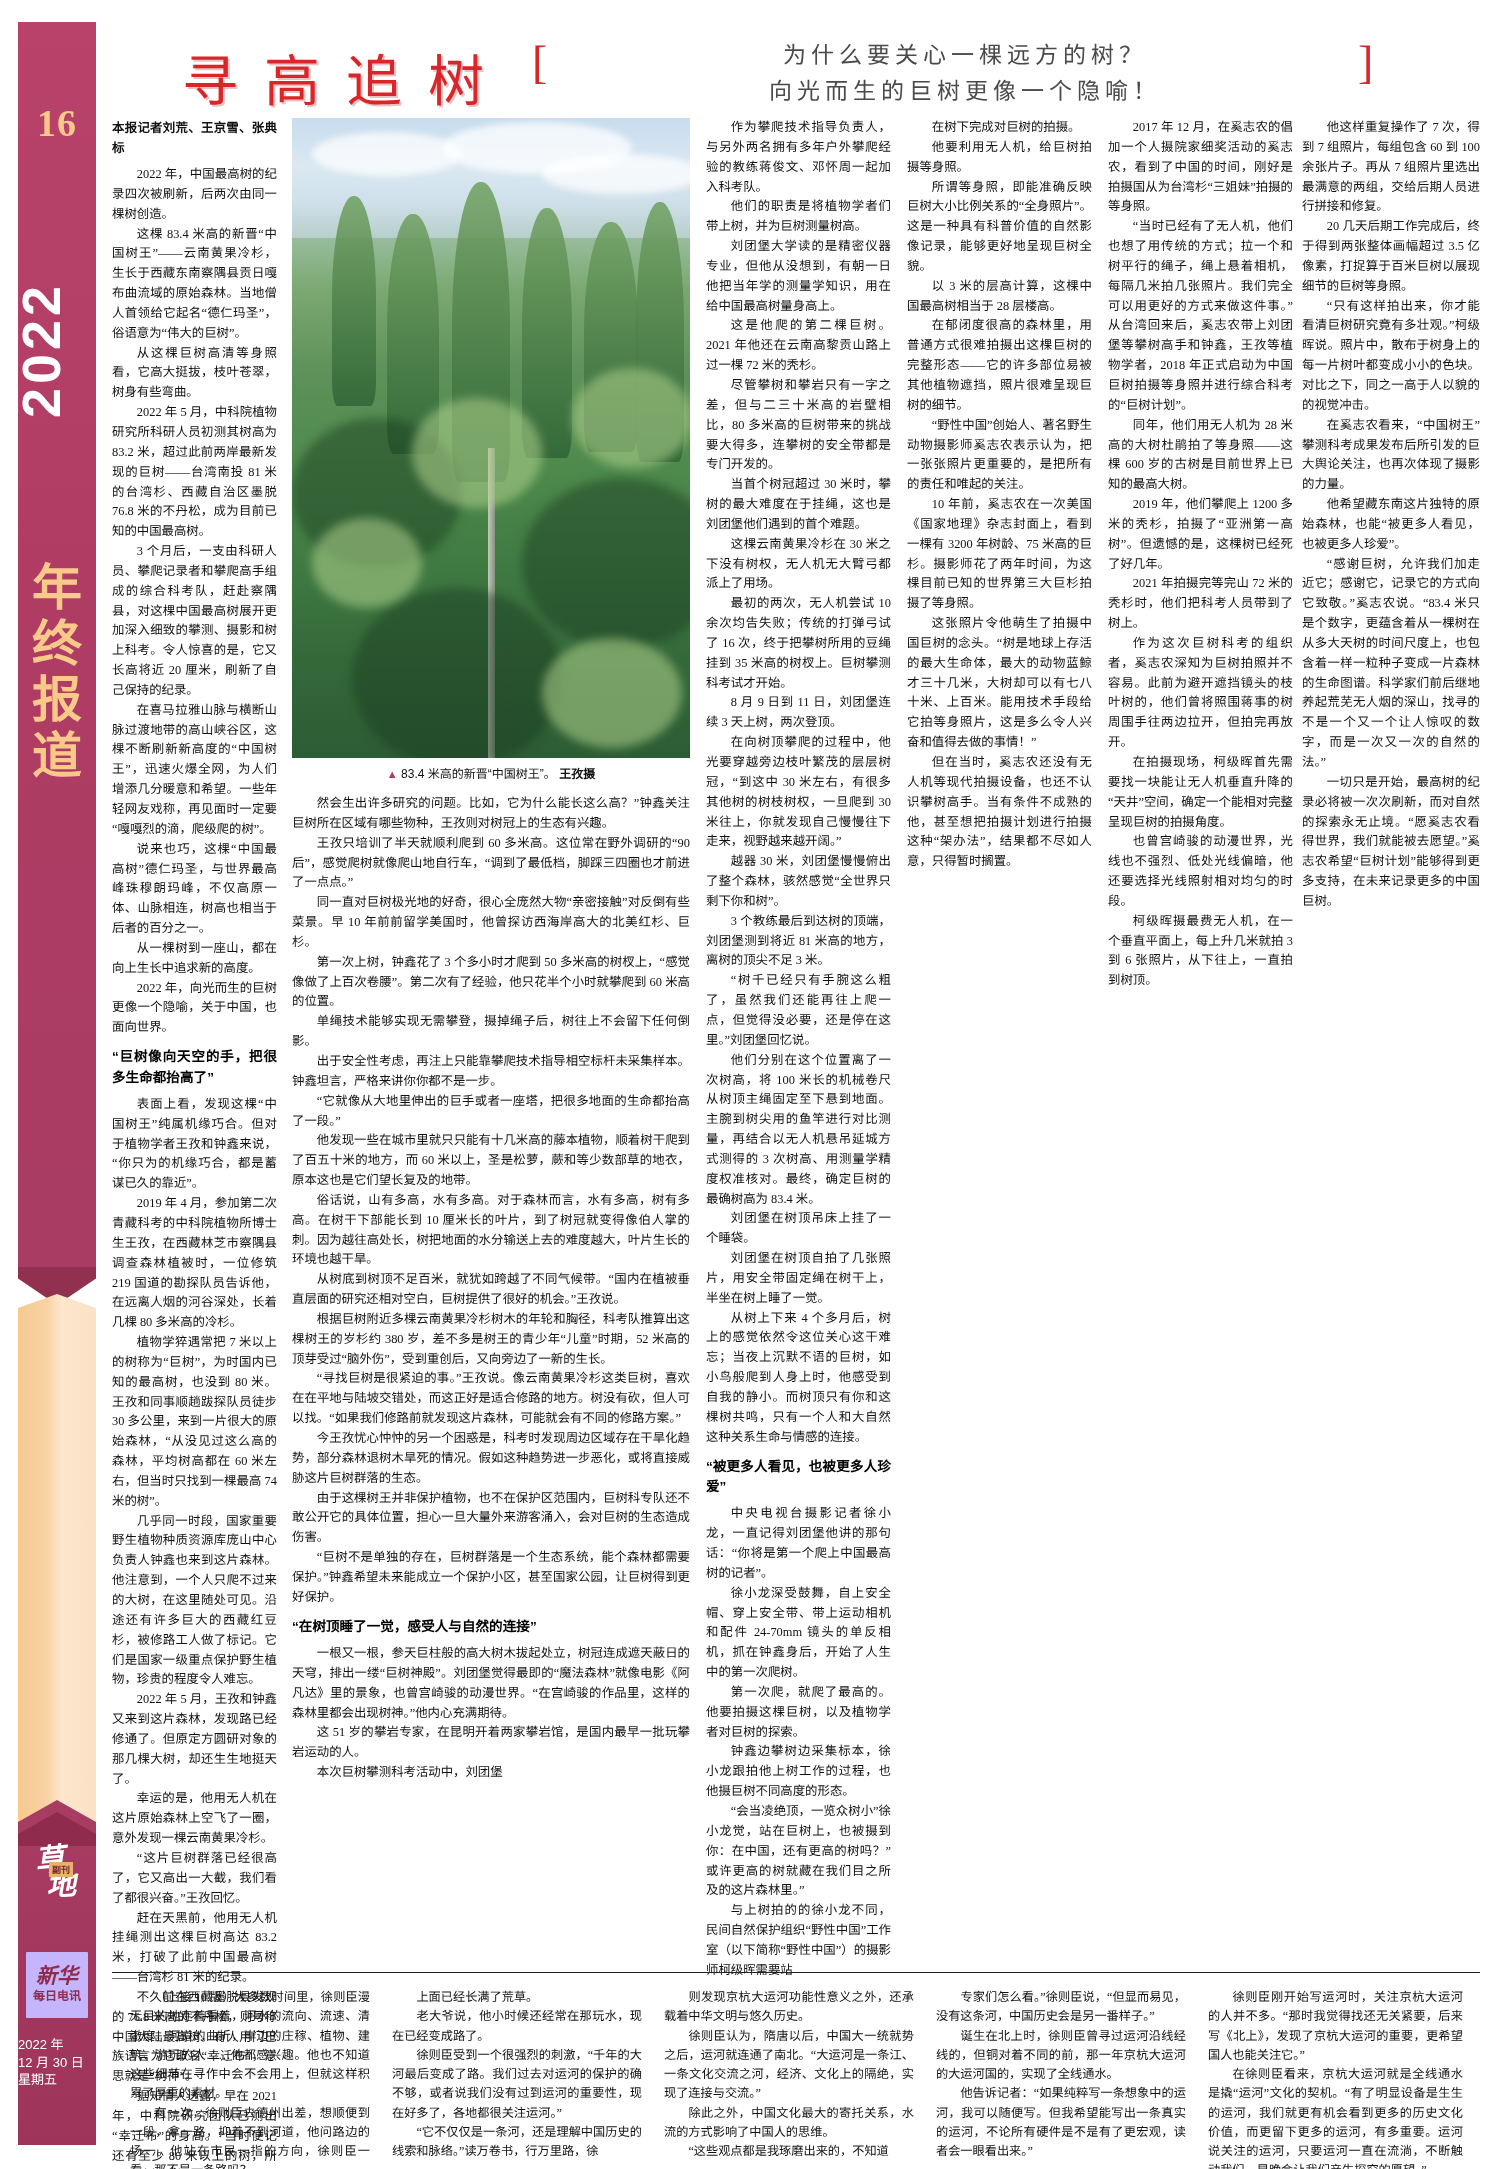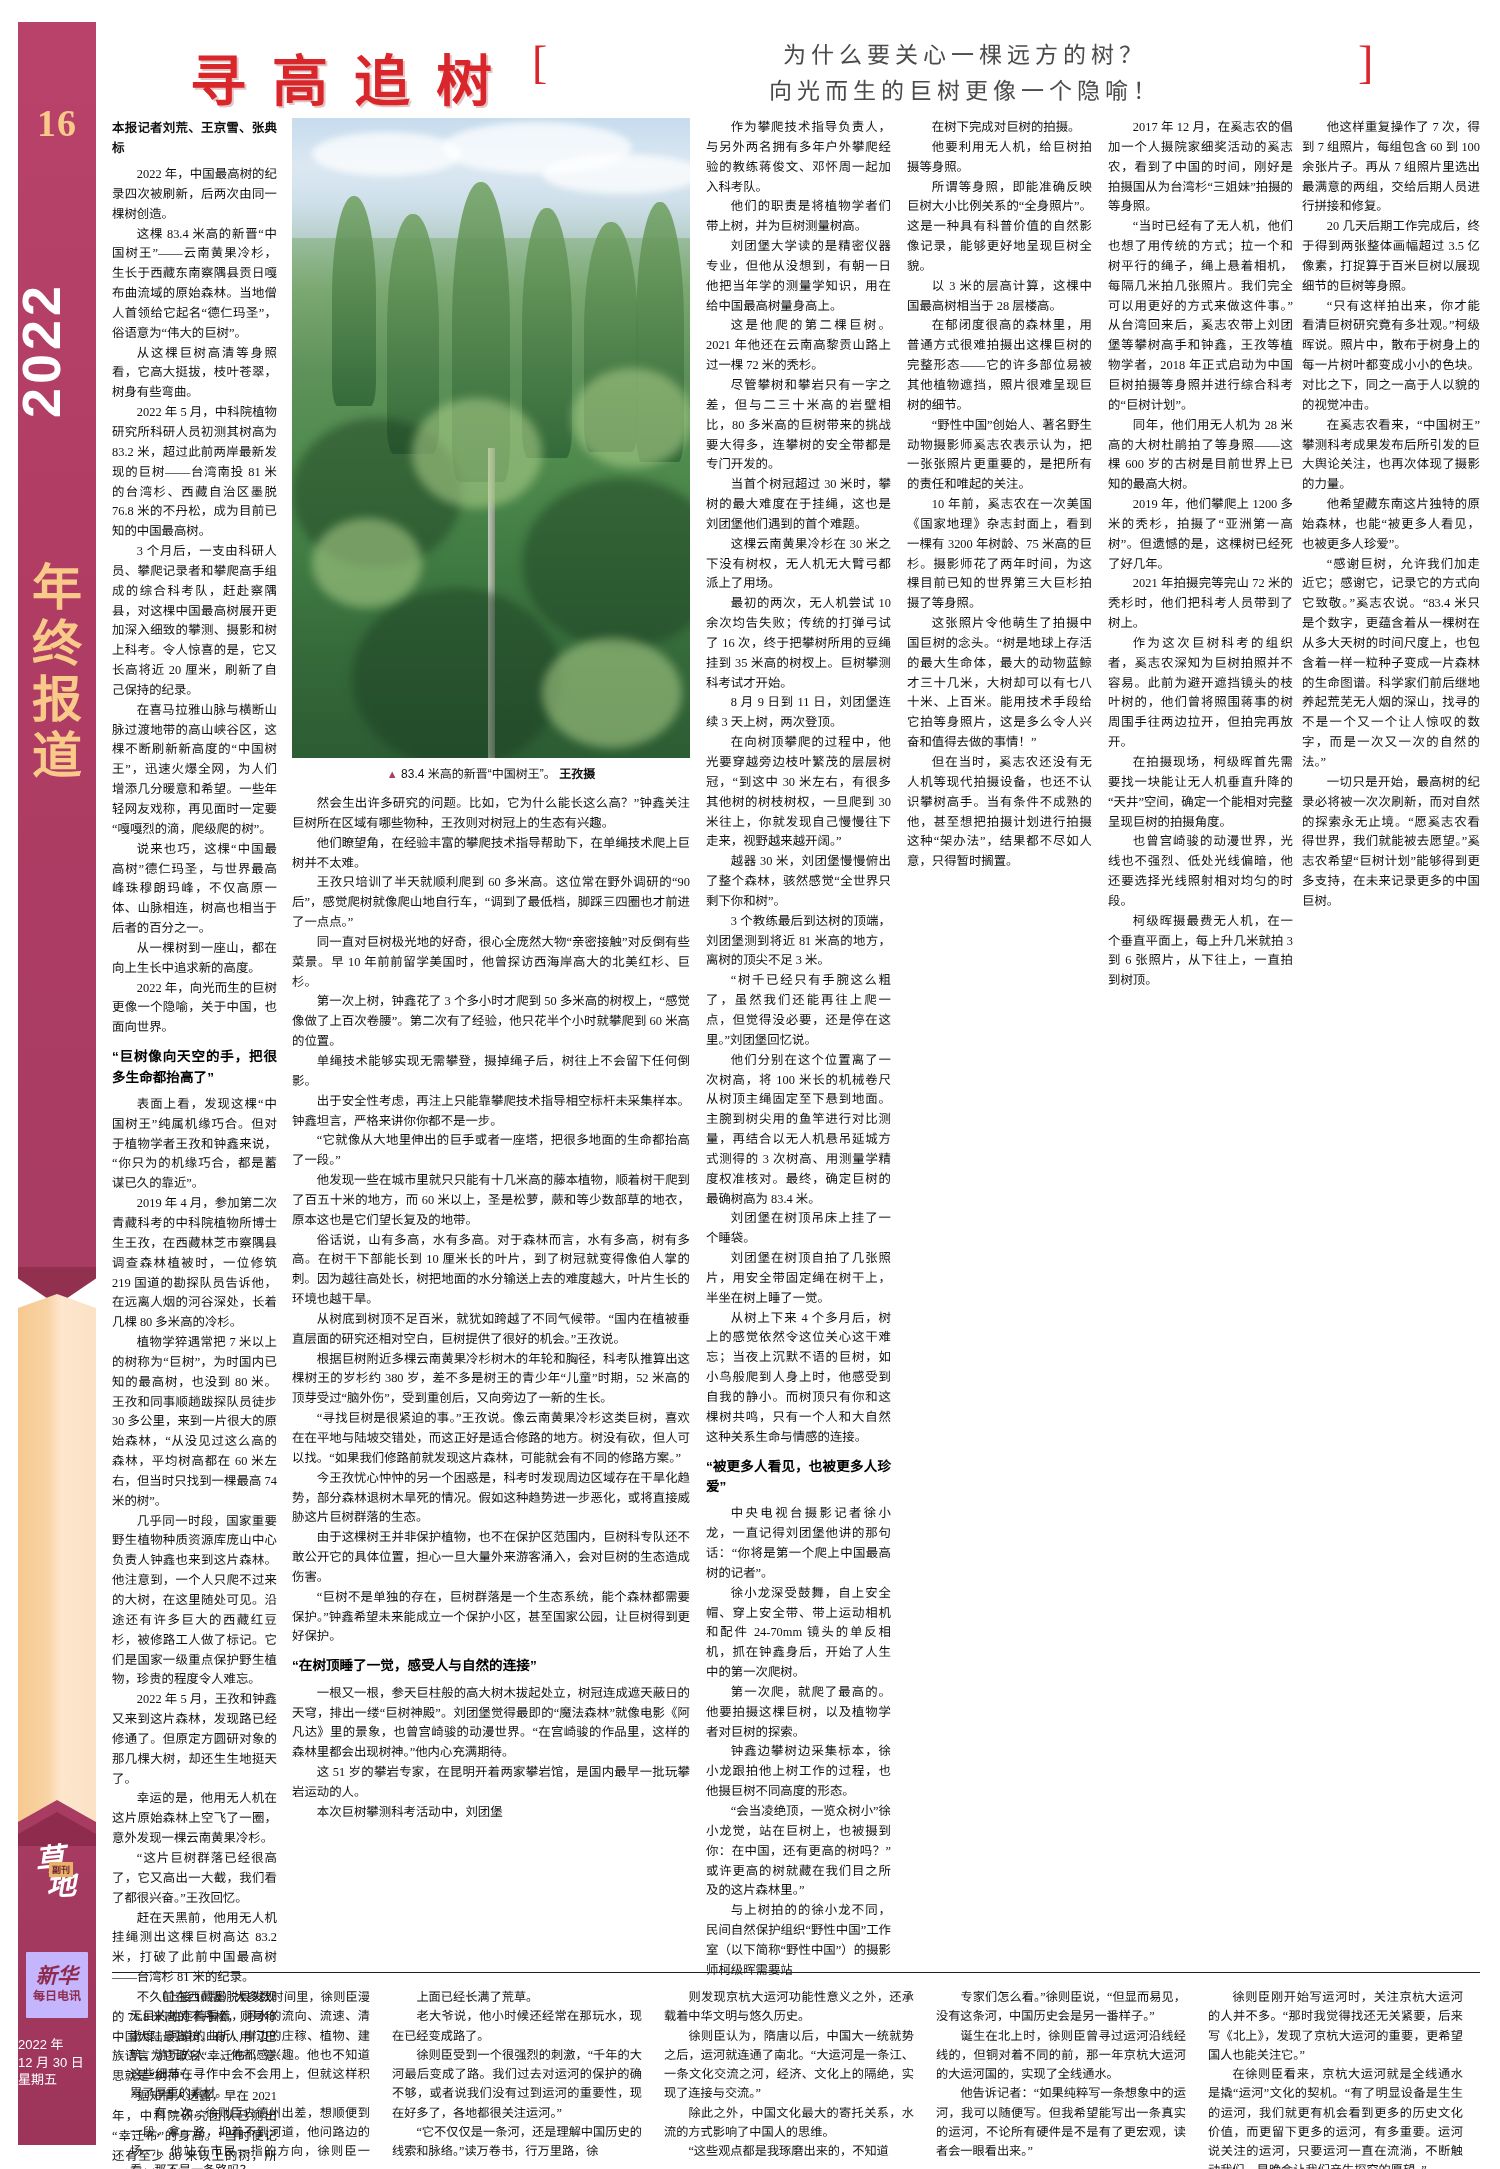--- a/index.html
+++ b/index.html
@@ -83,22 +83,22 @@
   .xh2{color:#8f2c4e;font-size:12px;font-weight:700;line-height:1.1;margin-top:3px;font-family:"Liberation Serif",serif;}
   .pdate{
     position:absolute;left:18px;top:2036px;width:78px;text-align:left;
     color:#ffffff;font-size:13px;line-height:1.35;
     font-family:"Liberation Sans",sans-serif;
   }
 
   
   .masthead{position:absolute;left:150px;top:22px;width:1330px;height:92px;}
   .mast-title{
-    position:absolute;left:40px;top:14px;
-    color:#d9262b;font-size:56px;font-weight:700;letter-spacing:26px;
+    position:absolute;left:32px;top:14px;
+    color:#d9262b;font-size:56px;font-weight:400;letter-spacing:26px;
     font-family:"Liberation Serif","DejaVu Serif",serif;
     text-shadow:2px 2px 0 rgba(150,20,25,.25);
   }
   .mast-br{
     position:absolute;color:#d9262b;font-size:46px;font-weight:400;
     font-family:"Liberation Serif",serif;
   }
   .mast-br.l{left:382px;top:14px;}
   .mast-br.r{left:1208px;top:14px;}
   .mast-sub{
@@ -259,21 +259,20 @@
   </div>
   <div class="caption">
     <span class="cap-tri">▲</span>
     <span>83.4 米高的新晋“中国树王”。</span>
     <span class="cap-credit">王孜摄</span>
   </div>
 
   <div class="col" id="c2" style="left:180px;top:676px;width:398px;">
     <div id="c2p">
         <p>然会生出许多研究的问题。比如，它为什么能长这么高？”钟鑫关注巨树所在区域有哪些物种，王孜则对树冠上的生态有兴趣。</p>
-        <p>他们瞭望角，在经验丰富的攀爬技术指导帮助下，在单绳技术爬上巨树并不太难。</p>
         <p>王孜只培训了半天就顺利爬到 60 多米高。这位常在野外调研的“90 后”，感觉爬树就像爬山地自行车，“调到了最低档，脚踩三四圈也才前进了一点点。”</p>
         <p>同一直对巨树极光地的好奇，很心全庞然大物“亲密接触”对反倒有些菜景。早 10 年前前留学美国时，他曾探访西海岸高大的北美红杉、巨杉。</p>
         <p>第一次上树，钟鑫花了 3 个多小时才爬到 50 多米高的树杈上，“感觉像做了上百次卷腰”。第二次有了经验，他只花半个小时就攀爬到 60 米高的位置。</p>
         <p>单绳技术能够实现无需攀登，摄掉绳子后，树往上不会留下任何倒影。</p>
         <p>出于安全性考虑，再注上只能靠攀爬技术指导相空标杆未采集样本。钟鑫坦言，严格来讲你你都不是一步。</p>
         <p>“它就像从大地里伸出的巨手或者一座塔，把很多地面的生命都抬高了一段。”</p>
         <p>他发现一些在城市里就只只能有十几米高的藤本植物，顺着树干爬到了百五十米的地方，而 60 米以上，圣是松萝，蕨和等少数部草的地衣，原本这也是它们望长复及的地带。</p>
         <p>俗话说，山有多高，水有多高。对于森林而言，水有多高，树有多高。在树干下部能长到 10 厘米长的叶片，到了树冠就变得像伯人掌的刺。因为越往高处长，树把地面的水分输送上去的难度越大，叶片生长的环境也越干旱。</p>
         <p>从树底到树顶不足百米，就犹如跨越了不同气候带。“国内在植被垂直层面的研究还相对空白，巨树提供了很好的机会。”王孜说。</p>
         <p>根据巨树附近多棵云南黄果冷杉树木的年轮和胸径，科考队推算出这棵树王的岁杉约 380 岁，差不多是树王的青少年“儿童”时期，52 米高的顶芽受过“脑外伤”，受到重创后，又向旁边了一新的生长。</p>

